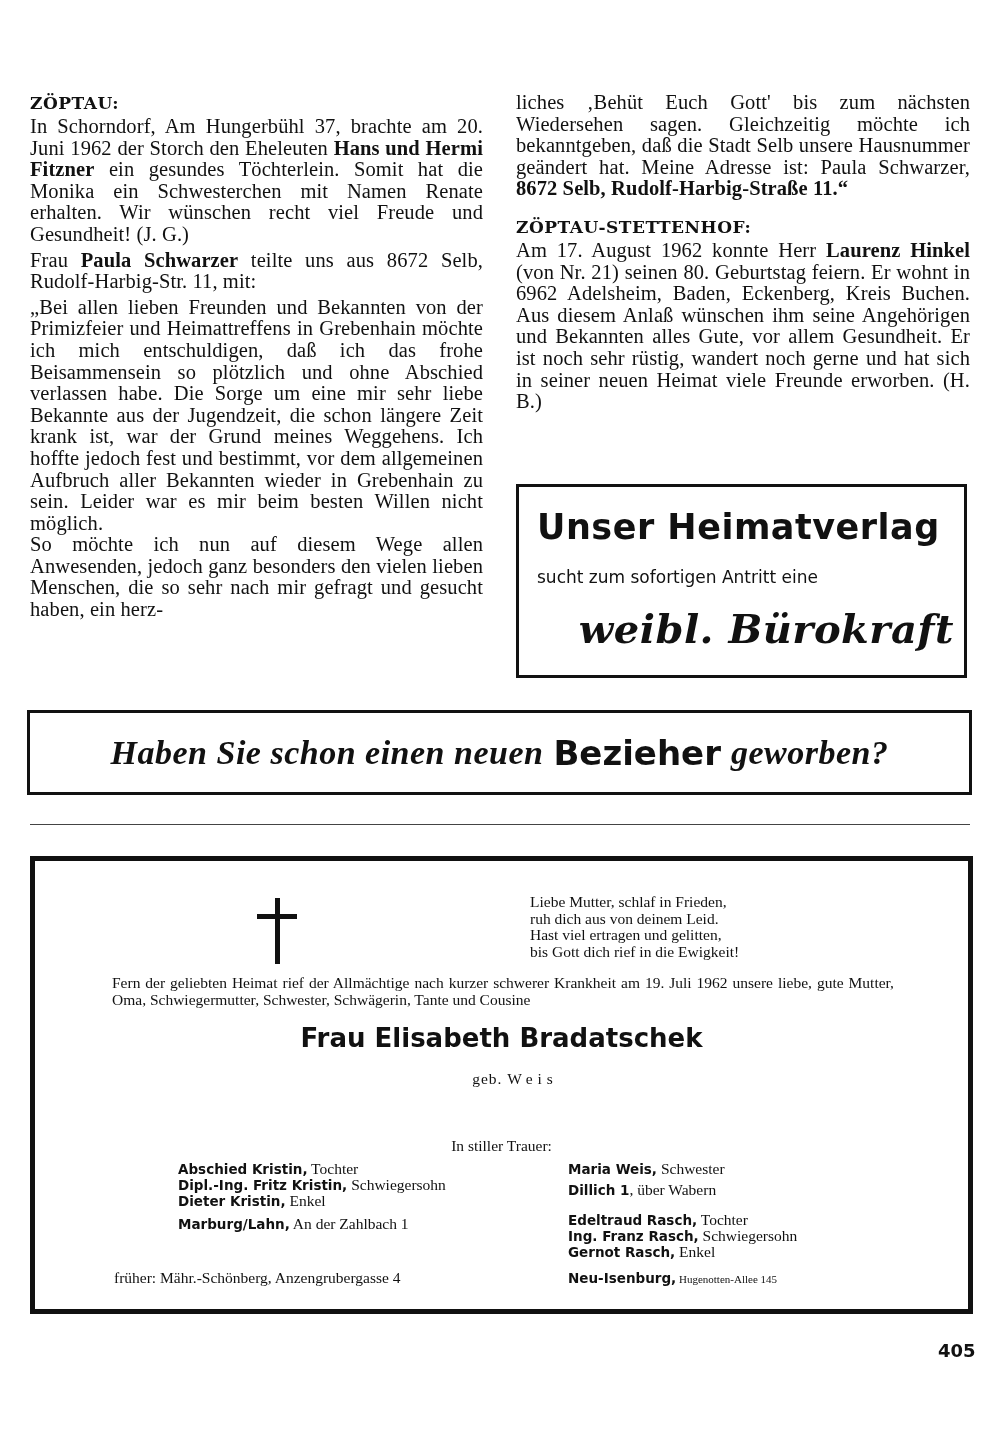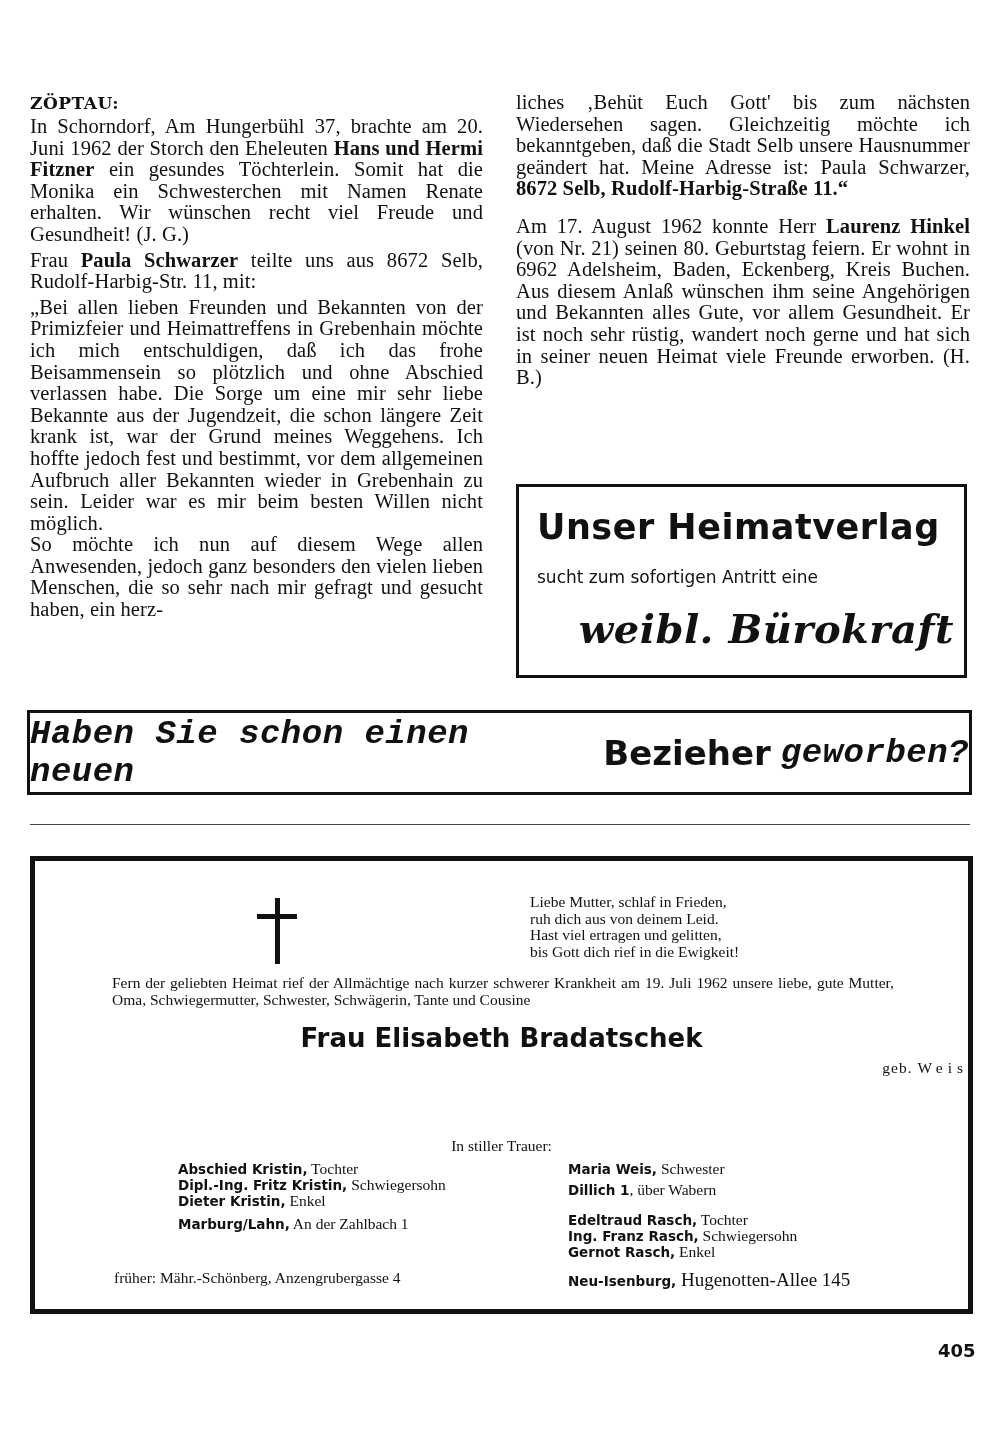--- a/index.html
+++ b/index.html
@@ -42,21 +42,21 @@
       font-size: 40px; letter-spacing: 0.5px;
     }
 
     .ad-bezieher {
       position: absolute; left: 27px; top: 710px; width: 945px; height: 85px;
       border: 3px solid #111; box-sizing: border-box;
       display: flex; align-items: center; justify-content: center;
       font-size: 34px;
     }
     .ad-bezieher .script {
-      font-family: Liberation Mono, monospace; font-style: italic; font-weight: bold;
+      font-family: Liberation Serif, serif; font-style: italic; font-weight: bold;
       letter-spacing: 0.5px;
     }
     .ad-bezieher .strong {
       font-family: "DejaVu Sans", sans-serif; font-weight: bold; margin: 0 10px;
     }
 
     .divider-thin {
       position: absolute; left: 30px; top: 824px; width: 940px; height: 1px;
       background: #444;
     }
@@ -80,21 +80,21 @@
       position: absolute; left: 77px; width: 782px;
       font-family: "Liberation Serif", serif; font-size: 15.5px; line-height: 16.5px;
       text-align: justify;
     }
     .obit-intro { top: 114px; }
     .obit-name {
       position: absolute; left: 0; right: 0; top: 162px; text-align: center;
       font-family: "DejaVu Sans", sans-serif; font-weight: bold; font-size: 26px;
     }
     .obit-maiden {
-      position: absolute; left: 0; right: 0; top: 198px; text-align: right;
+      position: absolute; left: 0; right: 0; top: 209px; text-align: center;
       font-family: "Liberation Serif", serif; font-size: 15.5px; letter-spacing: 1px; padding-left: 27px;
     }
     .obit-maiden .spaced { letter-spacing: 5px; }
     .obit-burial { top: 229px; }
     .obit-mourning {
       position: absolute; left: 0; right: 0; top: 276px; text-align: center;
       font-family: Liberation Serif, serif; font-size: 15.5px;
     }
     .mourners { position: absolute; font-size: 15px; line-height: 16px; }
     .mourners .row { white-space: nowrap; }
@@ -102,41 +102,42 @@
     .mourners .rel { font-family: "Liberation Serif", serif; font-size: 15.5px; }
     .mourners .spacer { height: 7px; }
     .m-left { left: 143px; top: 300px; }
     .m-right { left: 533px; top: 300px; }
     .former {
       position: absolute; left: 79px; top: 408px;
       font-family: "Liberation Serif", serif; font-size: 15.5px;
     }
     .m-right-last { position: absolute; left: 533px; top: 408px; font-size: 15px; white-space: nowrap; }
     .m-right-last .nm { font-family: "DejaVu Sans", sans-serif; font-weight: bold; font-size: 13.5px; }
-    .m-right-last .rel { font-family: "Liberation Serif", serif; font-size: 19px; }
+    .m-right-last .rel { font-family: "Liberation Serif", serif; font-size: 11px; }
 
     .page-number {
       position: absolute; left: 938px; top: 1340px;
       font-family: "DejaVu Sans", sans-serif; font-weight: bold; font-size: 18px;
     }
   </style>
 </head>
 <body>
 
 <div class="col col-left">
   <div class="heading">ZÖPTAU:</div>
   <p class="para"><span>In Schorndorf, Am Hungerbühl 37, brachte am 20. Juni 1962 der Storch den Eheleuten </span><b>Hans und Hermi Fitzner</b><span> ein gesundes Töchterlein. Somit hat die Monika ein Schwesterchen mit Namen Renate erhalten. Wir wünschen recht viel Freude und Gesundheit! (J. G.)</span></p>
   <p class="para"><span>Frau </span><b>Paula Schwarzer</b><span> teilte uns aus 8672 Selb, Rudolf-Harbig-Str. 11, mit:</span></p>
   <p class="para" style="margin-bottom:0">„Bei allen lieben Freunden und Bekannten von der Primizfeier und Heimattreffens in Grebenhain möchte ich mich entschuldigen, daß ich das frohe Beisammensein so plötzlich und ohne Abschied verlassen habe. Die Sorge um eine mir sehr liebe Bekannte aus der Jugendzeit, die schon längere Zeit krank ist, war der Grund meines Weggehens. Ich hoffte jedoch fest und bestimmt, vor dem allgemeinen Aufbruch aller Bekannten wieder in Grebenhain zu sein. Leider war es mir beim besten Willen nicht möglich.</p>
   <p class="para">So möchte ich nun auf diesem Wege allen Anwesenden, jedoch ganz besonders den vielen lieben Menschen, die so sehr nach mir gefragt und gesucht haben, ein herz-</p>
 </div>
 
 <div class="col col-right">
   <p class="para"><span>liches ‚Behüt Euch Gott' bis zum nächsten Wiedersehen sagen. Gleichzeitig möchte ich bekanntgeben, daß die Stadt Selb unsere Hausnummer geändert hat. Meine Adresse ist: Paula Schwarzer, </span><b>8672 Selb, Rudolf-Harbig-Straße 11.“</b></p>
   <div class="gap"></div>
+  <div class="heading">ZÖPTAU-STETTENHOF:</div>
   <p class="para"><span>Am 17. August 1962 konnte Herr </span><b>Laurenz Hinkel</b><span> (von Nr. 21) seinen 80. Geburtstag feiern. Er wohnt in 6962 Adelsheim, Baden, Eckenberg, Kreis Buchen. Aus diesem Anlaß wünschen ihm seine Angehörigen und Bekannten alles Gute, vor allem Gesundheit. Er ist noch sehr rüstig, wandert noch gerne und hat sich in seiner neuen Heimat viele Freunde erworben. (H. B.)</span></p>
 </div>
 
 <div class="ad-verlag">
   <div class="ad-title">Unser Heimatverlag</div>
   <div class="ad-sub">sucht zum sofortigen Antritt eine</div>
   <div class="ad-script">weibl. Bürokraft</div>
 </div>
 
 <div class="ad-bezieher">

